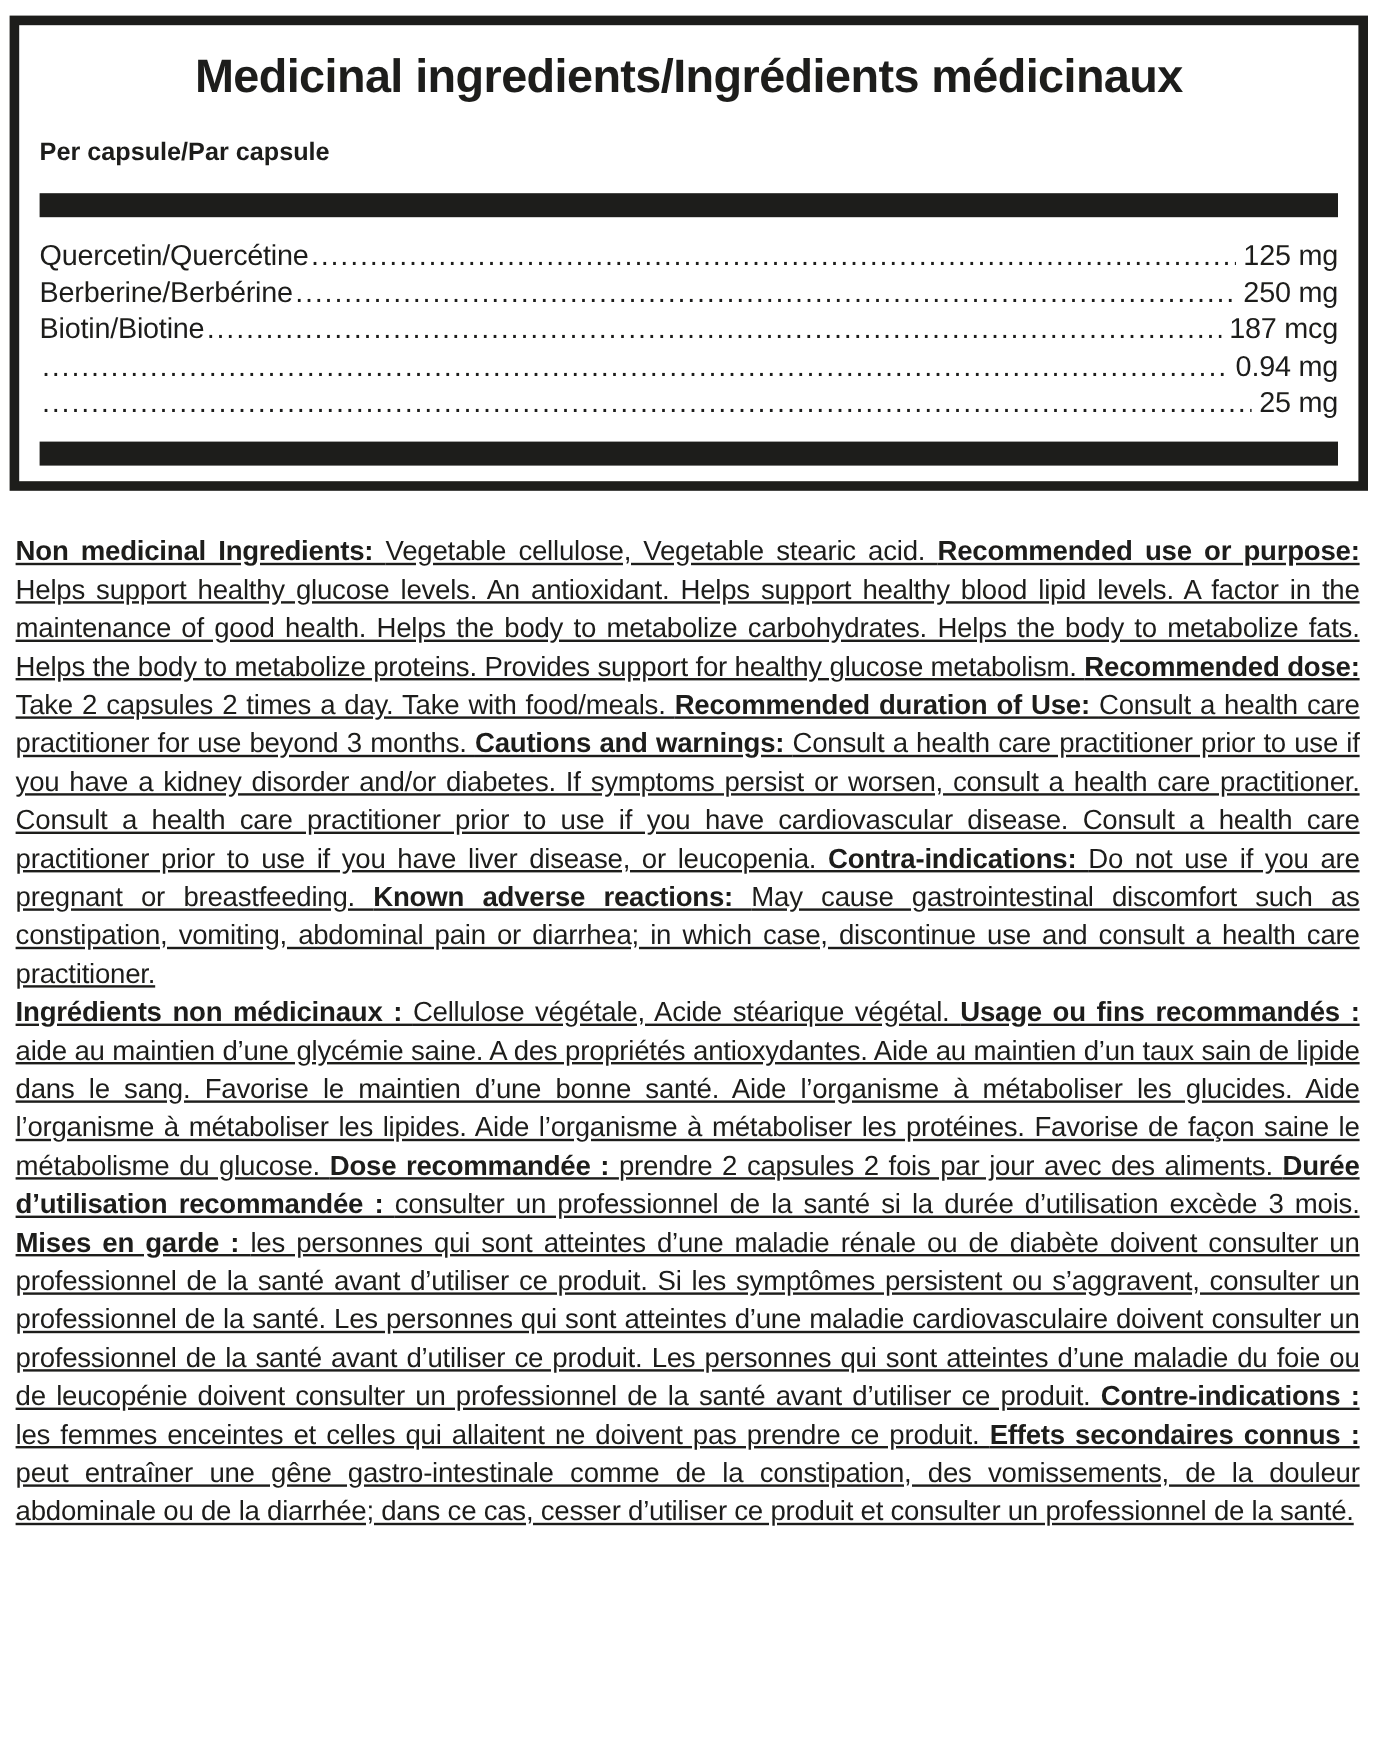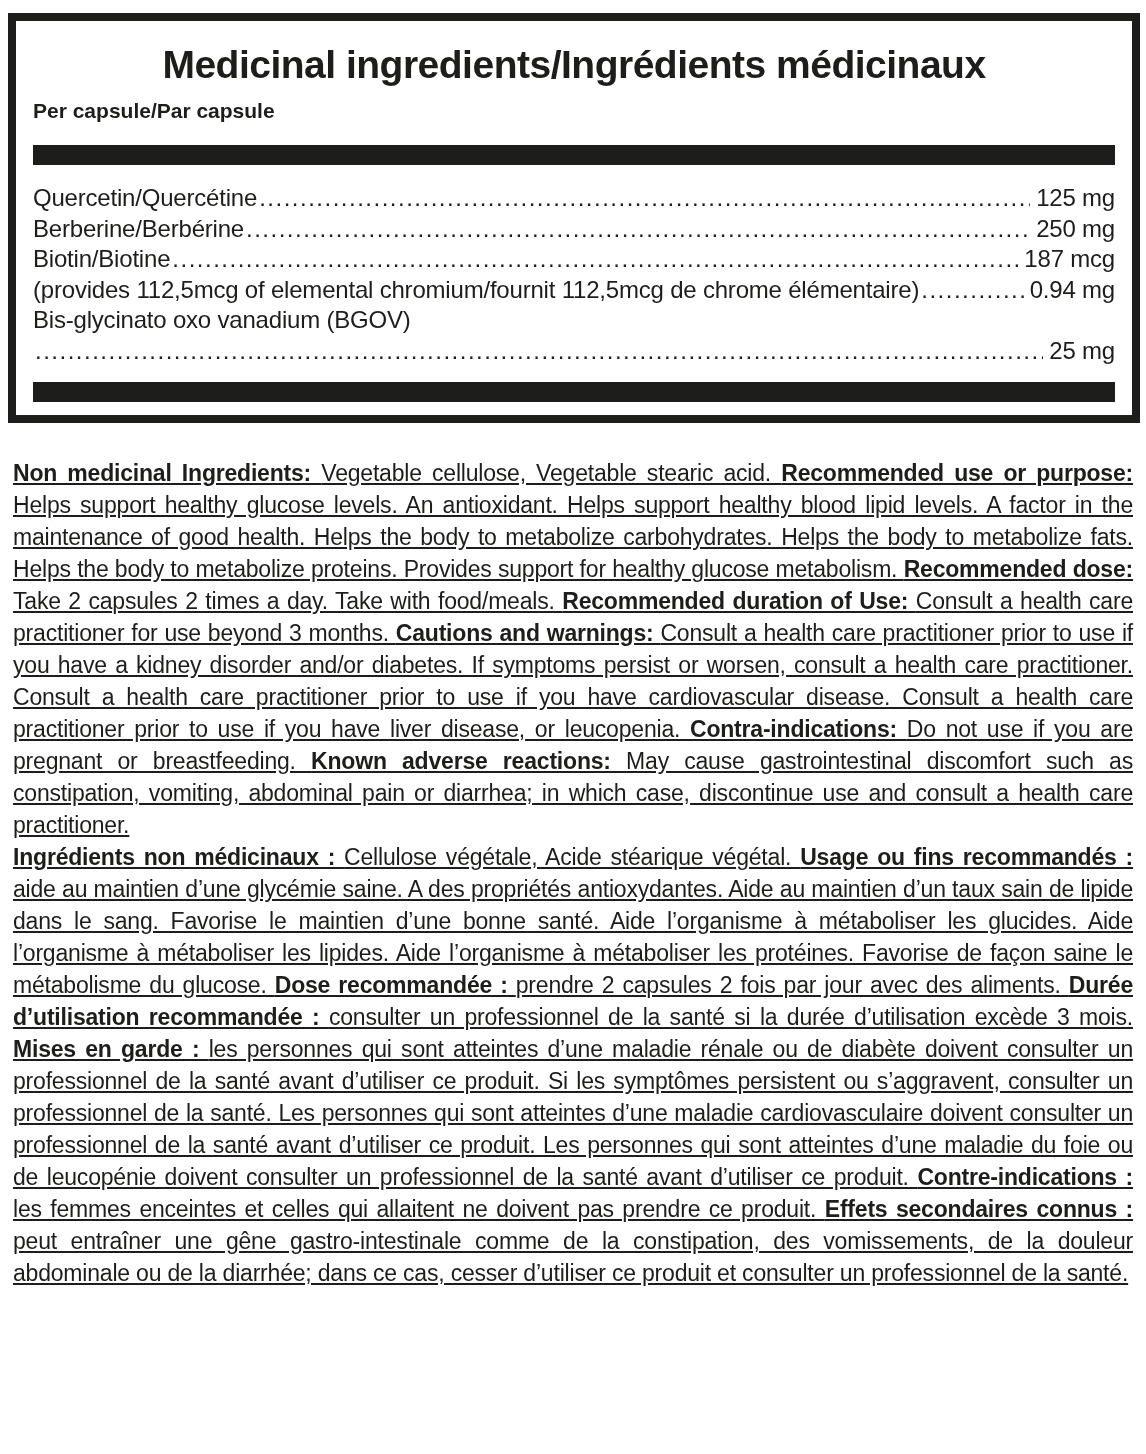--- a/index.html
+++ b/index.html
@@ -23,21 +23,21 @@
     border: 8px solid #1d1d1b;
     padding: 10px 17px 13px 17px;
     background: #ffffff;
   }
   .panel-title {
     text-align: center;
     font-weight: bold;
     font-size: 39px;
     letter-spacing: -0.5px;
     margin-top: 12px;
-    margin-bottom: 12px;
+    margin-bottom: 28px;
   }
   .panel-subtitle {
     text-align: left;
     font-size: 21px;
     margin-bottom: 22px;
     font-weight: bold;
   }
   .bar {
     height: 20px;
     background: #1d1d1b;
@@ -97,26 +97,22 @@
           <span class="ing-name">Berberine/Berbérine</span>
           <span class="leader"></span>
           <span class="ing-amount">250 mg</span>
         </div>
         <div class="ing-row">
           <span class="ing-name">Biotin/Biotine</span>
           <span class="leader"></span>
           <span class="ing-amount">187 mcg</span>
         </div>
         <div class="ing-row">
-          <span class="ing-name">(provides 112,5mcg of elemental chromium/fournit 112,5mcg de chrome élémentaire)</span>
           <span class="leader"></span>
           <span class="ing-amount">0.94 mg</span>
-        </div>
-        <div class="ing-row">
-          <span class="ing-name">Bis-glycinato oxo vanadium (BGOV)</span>
         </div>
         <div class="ing-row">
           <span class="leader"></span>
           <span class="ing-amount">25 mg</span>
         </div>
       </div>
     <div class="bar"></div>
   </section>
 
   <div class="body-copy">

